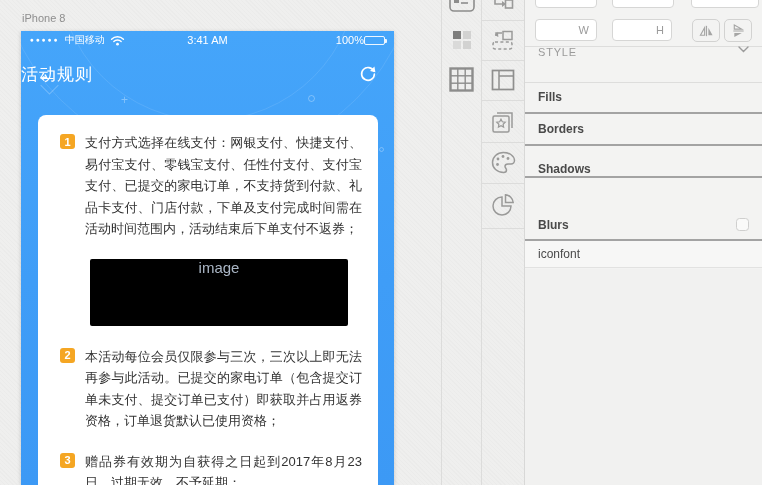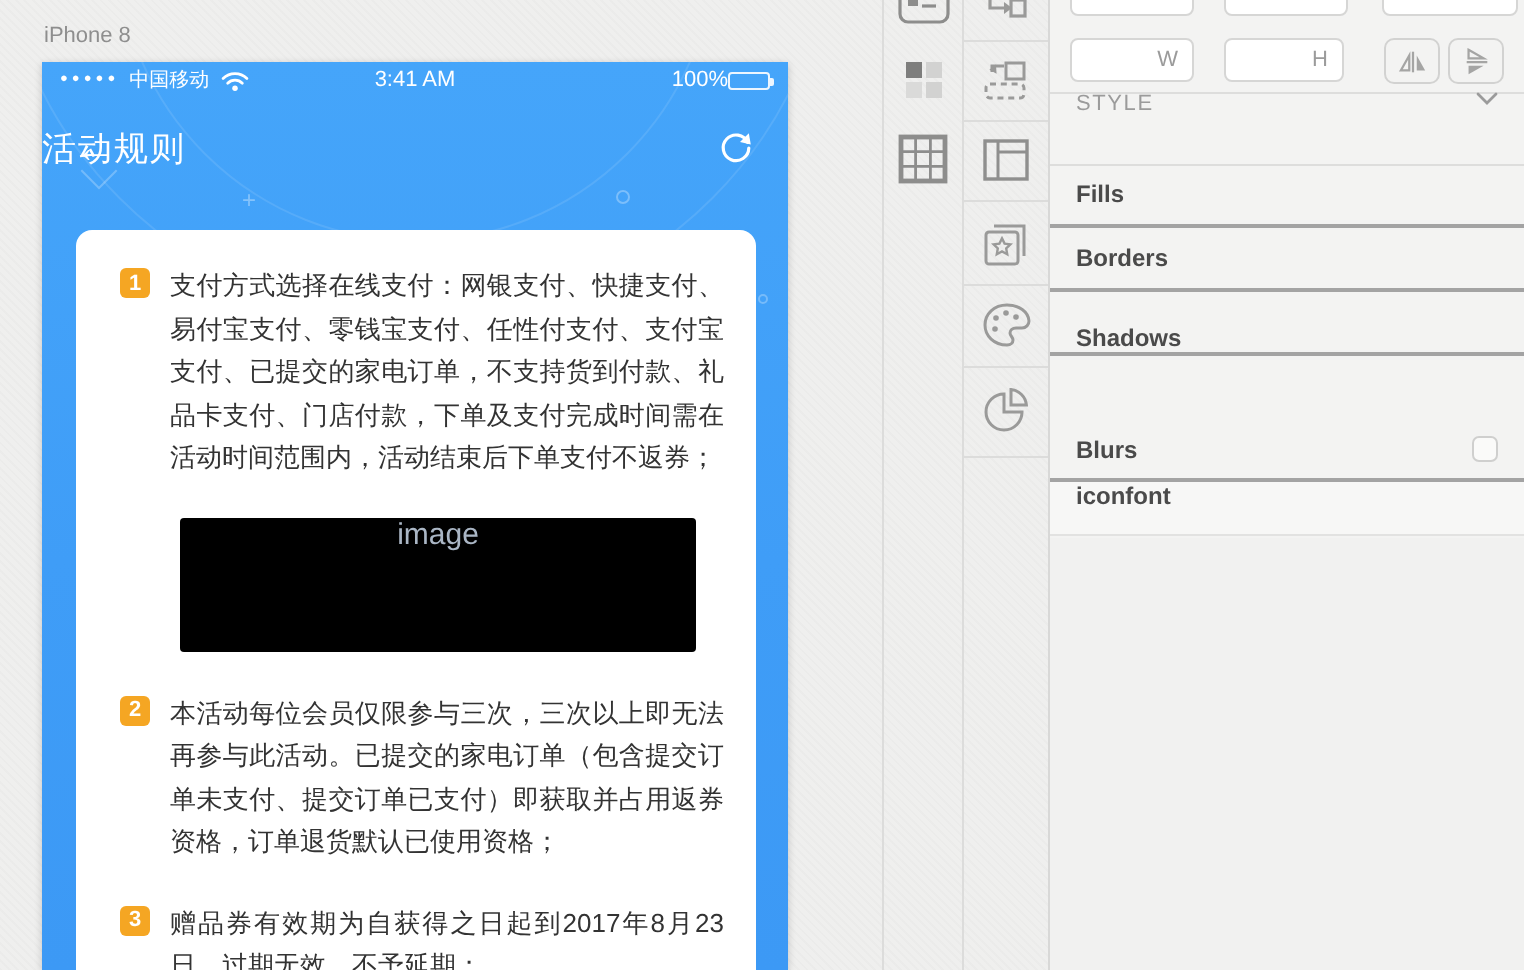--- a/index.html
+++ b/index.html
@@ -77,22 +77,22 @@
   .insp-divider { position:absolute; left:0; width:100%; height:1px; background:#dddddc; }
   .style-header { position:absolute; left:0; top:46px; width:100%; height:36px;
     display:flex; align-items:flex-start; padding:0 13px; }
   .style-header-label { font-size:11px; color:#9b9b9b; letter-spacing:0.8px; }
   .style-header .chev { margin-left:auto; display:flex; }
   .style-row { position:absolute; left:0; width:100%; height:32px; border-bottom:2px solid #a3a3a3;
     display:flex; align-items:center; padding:0 13px; font-size:12px; font-weight:bold; color:#4a4a4a; }
   .style-row .checkbox { margin-left:auto; width:13px; height:13px; border:1px solid #cfcfce;
     border-radius:3.5px; background:#fafaf9; }
   .plugin-row { position:absolute; left:0; top:241px; width:100%; height:27px; background:#f7f7f6;
-    border-bottom:1px solid #e2e2e1; display:flex; padding:0 13px;
-    font-size:12px; color:#4a4a4a;font-weight:bold; }
+    border-bottom:1px solid #e2e2e1; display:flex; align-items:center; padding:0 13px;
+    font-size:12px; color:#4a4a4a; }
   .insp-rest { position:absolute; left:0; top:269px; width:100%; bottom:0; background:#f1f1f0; }
   svg { display:block; }
 </style>
 </head>
 <body style="--badge-orange: #F5A623; --header-blue: #3F9EF8;">
 
 <div class="canvas">
   <div class="artboard-label">iPhone 8</div>
 
   <div class="artboard">

